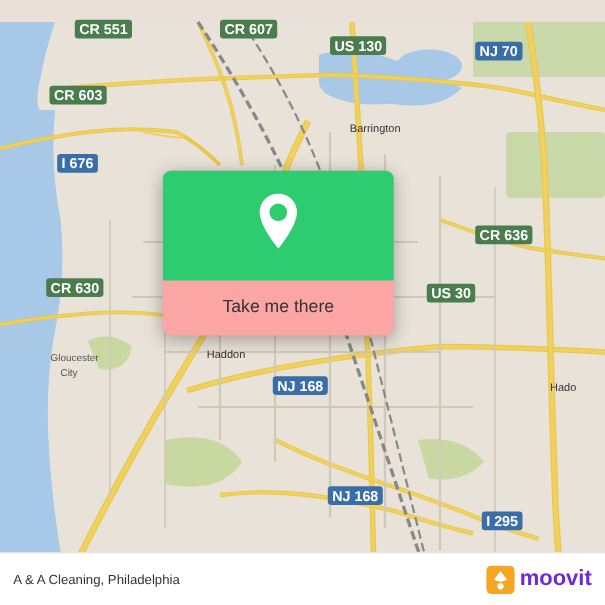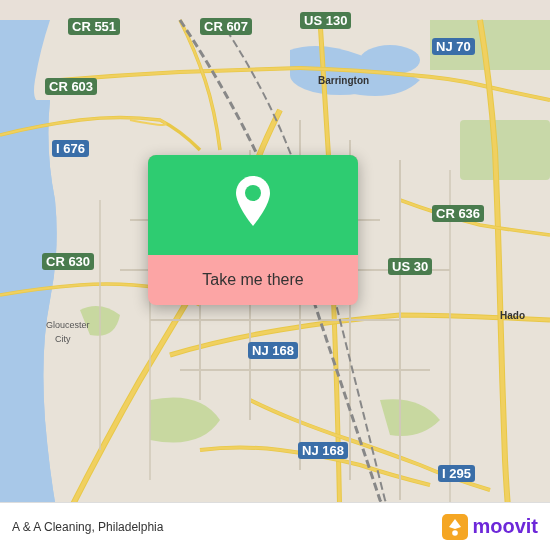--- a/index.html
+++ b/index.html
@@ -85,23 +85,24 @@
 
     .road-badge-blue {
       background: #3a6ea8;
       color: white;
     }
 
     .place-label {
       position: absolute;
       font-size: 10px;
       color: #333;
-      font-weight: 700;
+      font-weight: 400;
       z-index: 5;
       white-space: nowrap;
+      margin-top: 37px;
     }
 
     .place-label-small {
       position: absolute;
       font-size: 9px;
       color: #555;
       z-index: 5;
       white-space: nowrap;
     }
   </style>
@@ -175,21 +176,21 @@
     <line x1="100" y1="180" x2="100" y2="430" stroke="#d0c8b8" stroke-width="1.5"></line>
     <line x1="150" y1="160" x2="150" y2="460" stroke="#d0c8b8" stroke-width="1.5"></line>
     <line x1="450" y1="150" x2="450" y2="500" stroke="#d0c8b8" stroke-width="1.5"></line>
 
     <path d="M180,0 Q220,60 250,120 Q280,180 300,240 Q320,300 340,360 Q360,420 380,480 Q390,495 400,510" stroke="#888" stroke-width="3" fill="none" stroke-dasharray="8,4"></path>
     <path d="M220,0 Q260,60 285,120 Q310,180 325,240 Q340,300 355,360 Q370,420 385,480 Q395,495 405,510" stroke="#888" stroke-width="2" fill="none" stroke-dasharray="8,4"></path>
   </svg>
 
   <div class="road-badge road-badge-green" style="top:18px; left:68px;">CR 551</div>
   <div class="road-badge road-badge-green" style="top:18px; left:200px;">CR 607</div>
-  <div class="road-badge road-badge-green" style="top:12px; left:300px;text-align:center;">US 130</div>
+  <div class="road-badge road-badge-green" style="top:33px; left:300px;text-align:center;">US 130</div>
   <div class="road-badge road-badge-blue" style="top:38px; left:432px;">NJ 70</div>
   <div class="road-badge road-badge-green" style="top:78px; left:45px;">CR 603</div>
   <div class="road-badge road-badge-blue" style="top:140px; left:52px;">I 676</div>
   <div class="road-badge road-badge-green" style="top:205px; left:432px;">CR 636</div>
   <div class="road-badge road-badge-green" style="top:253px; left:42px;">CR 630</div>
   <div class="road-badge road-badge-green" style="top:258px; left:388px;">US 30</div>
   <div class="road-badge road-badge-blue" style="top:342px; left:248px;">NJ 168</div>
   <div class="road-badge road-badge-blue" style="top:442px; left:298px;">NJ 168</div>
   <div class="road-badge road-badge-blue" style="top:465px; left:438px;">I 295</div>
 

